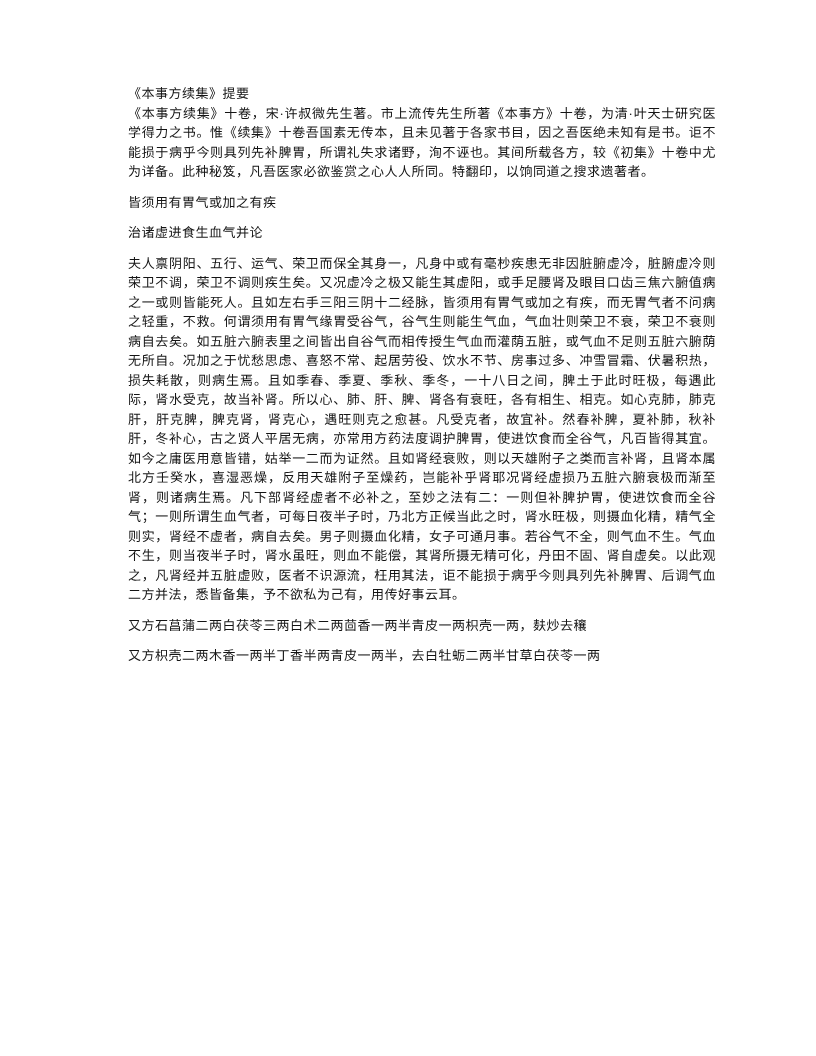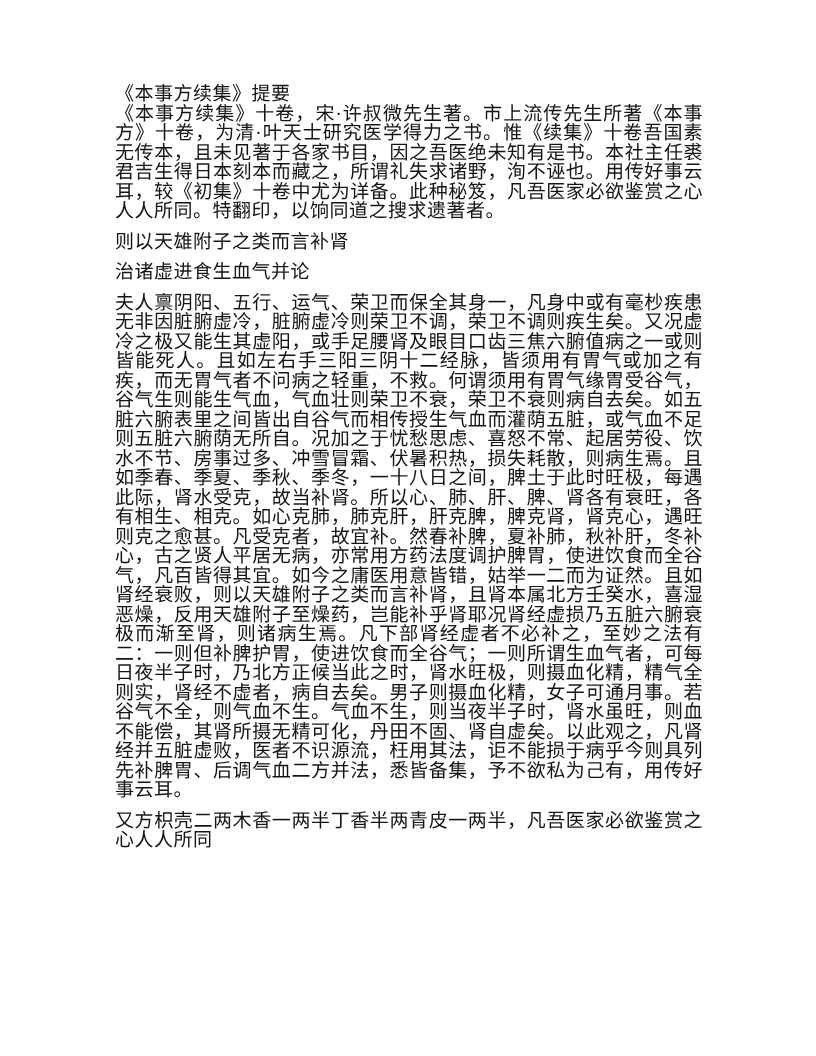--- a/index.html
+++ b/index.html
@@ -10,47 +10,48 @@
     body {
       width: 816px;
       height: 1056px;
       position: relative;
       font-family: "Liberation Serif", "DejaVu Serif", serif;
       color: #141414;
       overflow: hidden;
     }
     .page {
       position: absolute;
-      left: 115px;
+      left: 128px;
       top: 84px;
       width: 588px;
-      font-size: 19px;
+      font-size: 13px;
       line-height: 19.5px;
       text-align: justify;
       letter-spacing: 0.5px;
     }
     .page p {
       margin: 0 0 11px 0;
     }
     .page p.no-gap {
       margin-bottom: 0;
     }
   </style>
 </head>
 <body>
 
 <div class="page">
   <p class="no-gap">《本事方续集》提要</p>
-  <p>《本事方续集》十卷，宋·许叔微先生著。市上流传先生所著《本事方》十卷，为清·叶天士研究医学得力之书。惟《续集》十卷吾国素无传本，且未见著于各家书目，因之吾医绝未知有是书。本社主任裘君吉生得日本刻本而藏之，所谓礼失求诸野，洵不诬也。用传好事云耳，较《初集》十卷中尤为详备。此种秘笈，凡吾医家必欲鉴赏之心人人所同。特翻印，以饷同道之搜求遗著者。</p>
+  <p>《本事方续集》十卷，宋·许叔微先生著。市上流传先生所著《本事方》十卷，为清·叶天士研究医学得力之书。惟《续集》十卷吾国素无传本，且未见著于各家书目，因之吾医绝未知有是书。讵不能损于病乎今则具列先补脾胃，所谓礼失求诸野，洵不诬也。其间所载各方，较《初集》十卷中尤为详备。此种秘笈，凡吾医家必欲鉴赏之心人人所同。特翻印，以饷同道之搜求遗著者。</p>
 
-  <p>则以天雄附子之类而言补肾</p>
+  <p>皆须用有胃气或加之有疾</p>
 
   <p>治诸虚进食生血气并论</p>
 
   <p>夫人禀阴阳、五行、运气、荣卫而保全其身一，凡身中或有毫杪疾患无非因脏腑虚冷，脏腑虚冷则荣卫不调，荣卫不调则疾生矣。又况虚冷之极又能生其虚阳，或手足腰肾及眼目口齿三焦六腑值病之一或则皆能死人。且如左右手三阳三阴十二经脉，皆须用有胃气或加之有疾，而无胃气者不问病之轻重，不救。何谓须用有胃气缘胃受谷气，谷气生则能生气血，气血壮则荣卫不衰，荣卫不衰则病自去矣。如五脏六腑表里之间皆出自谷气而相传授生气血而灌荫五脏，或气血不足则五脏六腑荫无所自。况加之于忧愁思虑、喜怒不常、起居劳役、饮水不节、房事过多、冲雪冒霜、伏暑积热，损失耗散，则病生焉。且如季春、季夏、季秋、季冬，一十八日之间，脾土于此时旺极，每遇此际，肾水受克，故当补肾。所以心、肺、肝、脾、肾各有衰旺，各有相生、相克。如心克肺，肺克肝，肝克脾，脾克肾，肾克心，遇旺则克之愈甚。凡受克者，故宜补。然春补脾，夏补肺，秋补肝，冬补心，古之贤人平居无病，亦常用方药法度调护脾胃，使进饮食而全谷气，凡百皆得其宜。如今之庸医用意皆错，姑举一二而为证然。且如肾经衰败，则以天雄附子之类而言补肾，且肾本属北方壬癸水，喜湿恶燥，反用天雄附子至燥药，岂能补乎肾耶况肾经虚损乃五脏六腑衰极而渐至肾，则诸病生焉。凡下部肾经虚者不必补之，至妙之法有二：一则但补脾护胃，使进饮食而全谷气；一则所谓生血气者，可每日夜半子时，乃北方正候当此之时，肾水旺极，则摄血化精，精气全则实，肾经不虚者，病自去矣。男子则摄血化精，女子可通月事。若谷气不全，则气血不生。气血不生，则当夜半子时，肾水虽旺，则血不能偿，其肾所摄无精可化，丹田不固、肾自虚矣。以此观之，凡肾经并五脏虚败，医者不识源流，枉用其法，讵不能损于病乎今则具列先补脾胃、后调气血二方并法，悉皆备集，予不欲私为己有，用传好事云耳。</p>
 
 
 
 
+  <p>又方石菖蒲二两白茯苓三两白术二两茴香一两半青皮一两枳壳一两，麸炒去穰</p>
 
 
-  <p>又方枳壳二两木香一两半丁香半两青皮一两半，凡吾医家必欲鉴赏之心人人所同</p>
+  <p>又方枳壳二两木香一两半丁香半两青皮一两半，去白牡蛎二两半甘草白茯苓一两</p>
 </div>
 
 </body></html>

